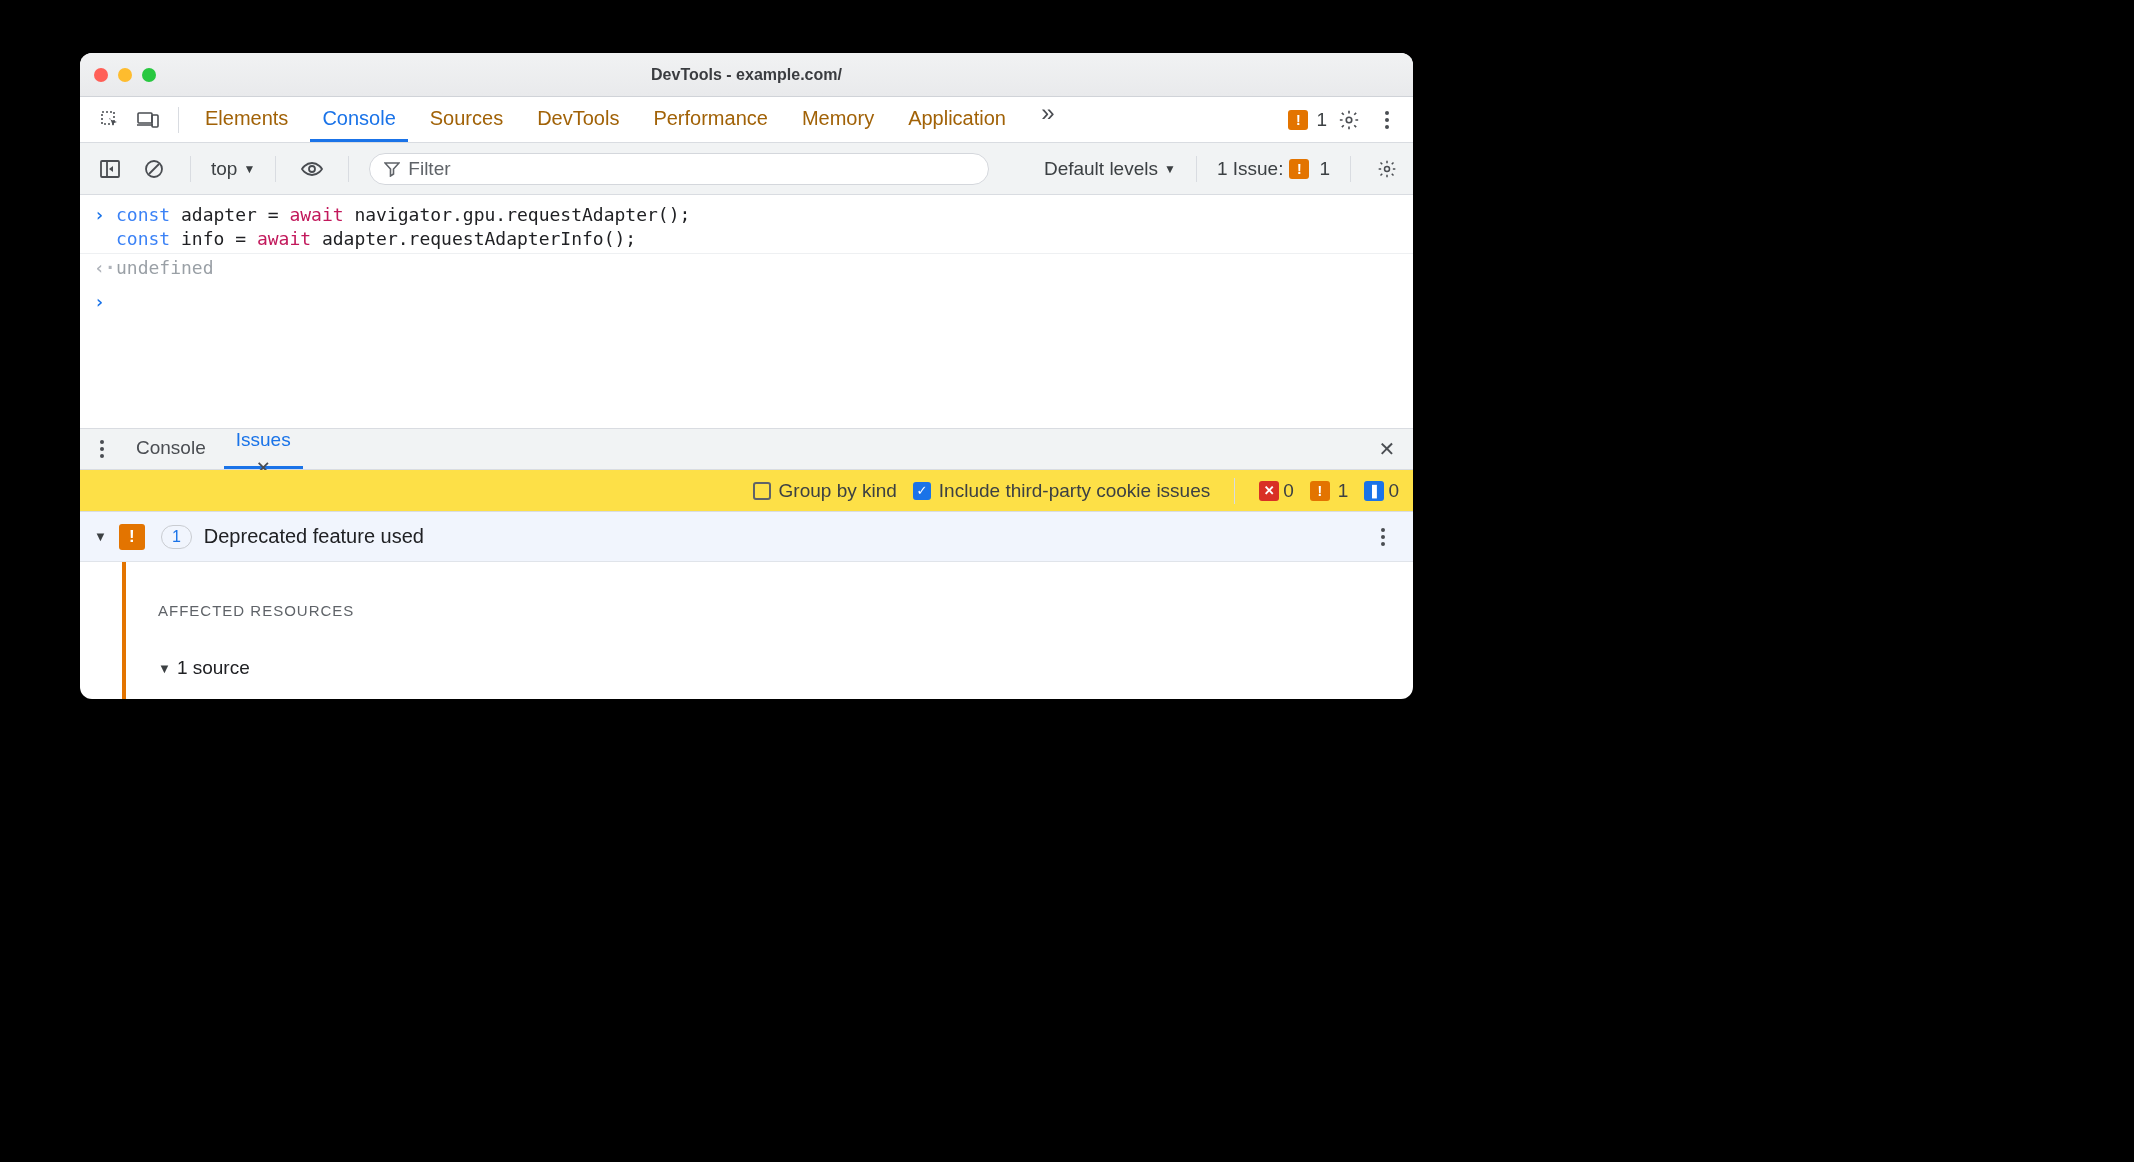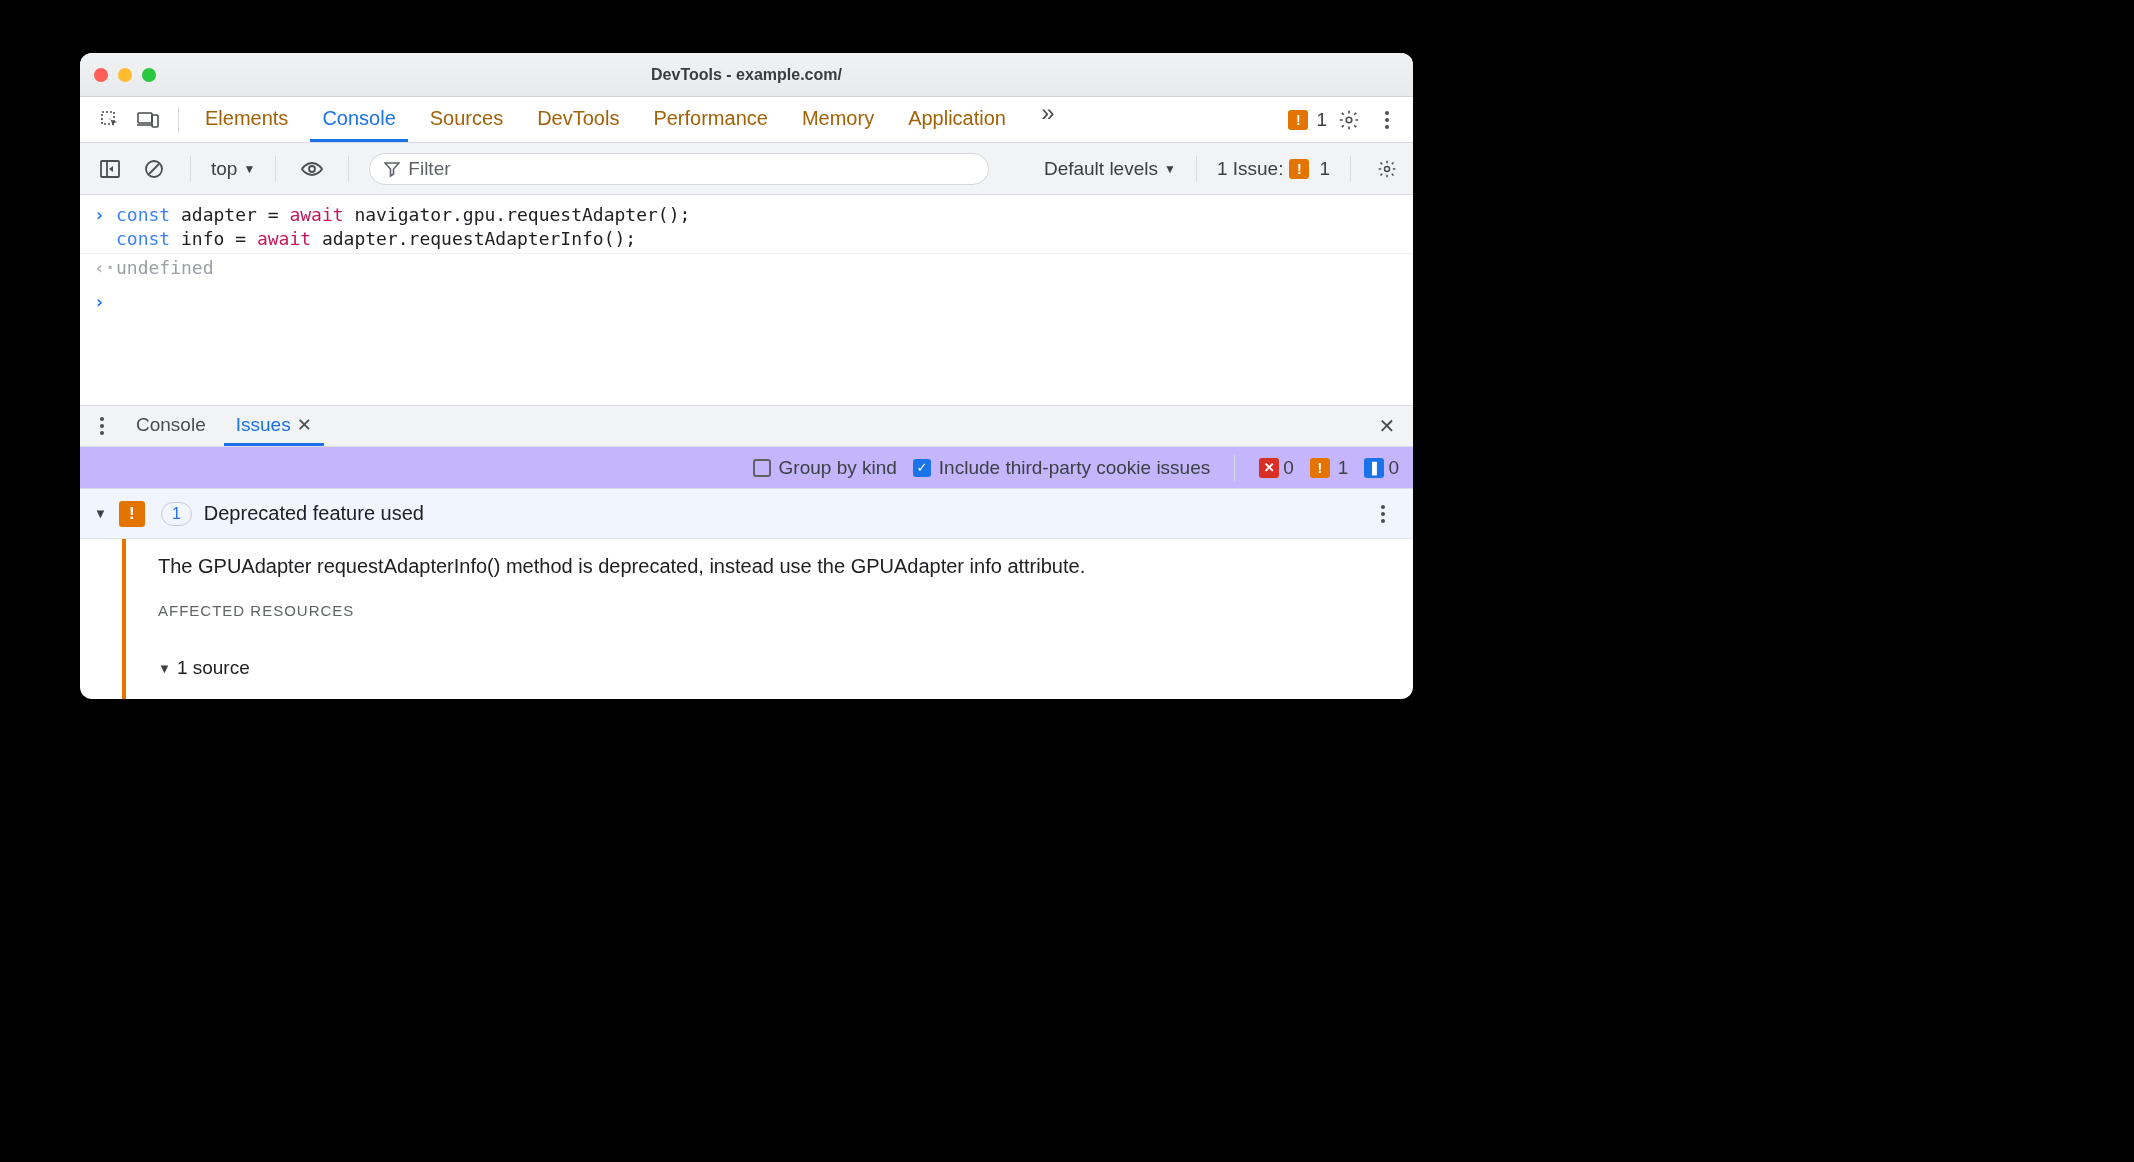--- a/index.html
+++ b/index.html
@@ -84,23 +84,23 @@
   .kw-const { color: #3b82f6; }
   .kw-await { color: #c2185b; }
   .undef { color: #9aa0a6; }
   .hr-thin { height: 1px; background: #eef0f2; }
   .drawer-tabs {
     height: 42px; background: #f1f3f4; border-top: 1px solid #d9dce1; border-bottom: 1px solid #d9dce1;
     display: flex; align-items: center; padding: 0 10px 0 6px; gap: 6px;
   }
   .dtab { display: inline-flex; align-items: center; padding: 0 12px; height: 100%;
     font-size: 19px; color: #4a4d52; border-bottom: 3px solid transparent; gap: 6px; }
-  .dtab.active { color: #1a73e8; border-bottom-color: #1a73e8; }
+  .dtab.active { color: #1a73e8; border-bottom-color: #1a73e8; flex-direction: column; }
   .drawer-toolbar {
-    height: 42px; background: #c4b5fd; border-bottom: 1px solid #d9dce1;
+    height: 42px; background: #fde047; border-bottom: 1px solid #d9dce1;
     display: flex; align-items: center; padding: 0 14px; gap: 16px; font-size: 19px; color: #3c4043;
     justify-content: flex-end;
   }
   .chk { width: 18px; height: 18px; border: 2px solid #5f6368; border-radius: 3px; display:inline-flex; align-items:center; justify-content:center;}
   .chk.on { background:#1a73e8; border-color:#1a73e8; color:#fff; font-size:13px;}
   .badge-err { background:#d93025;color:#fff;width:20px;height:20px;font-size:13px;font-weight:700;display:inline-flex;align-items:center;justify-content:center;border-radius:3px;}
   .badge-info{ background:#1a73e8;color:#fff;width:20px;height:20px;font-size:13px;font-weight:700;display:inline-flex;align-items:center;justify-content:center;border-radius:3px;}
   .issue-header {
     background:#f1f5fd;border-bottom:1px solid #e0e4ea;height:50px;display:flex;align-items:center;
     padding:0 14px;gap:12px;font-size:20px;color:#202124;
@@ -297,21 +297,20 @@
           <circle cx="3" cy="3" r="2"></circle>
           <circle cx="3" cy="10" r="2"></circle>
           <circle cx="3" cy="17" r="2"></circle>
         </svg>
     </span>
   </div>
 
   <div class="issue-body">
     <div class="accentbar"></div>
     <div class="issue-content">
-      <div>The GPUAdapter requestAdapterInfo() method is deprecated, instead use the GPUAdapter info attribute.</div>
       <div class="aff">AFFECTED RESOURCES</div>
       <div class="src">
         <span class="tri">▼</span>
         <span>1 source</span>
       </div>
     </div>
   </div>
 
 </div>
 

